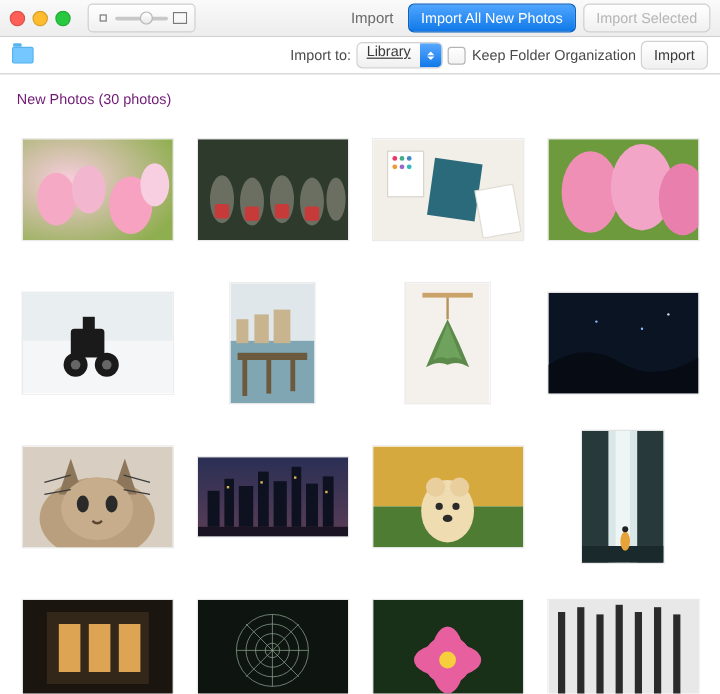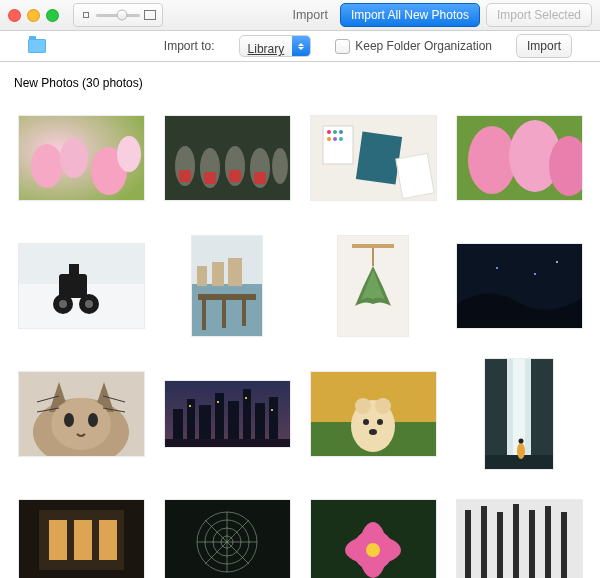--- a/index.html
+++ b/index.html
@@ -74,40 +74,40 @@
     background: linear-gradient(#4fa5ff, var(--mac-blue));
     border-color: #0a63c4;
     color: #fff;
     font-weight: 500;
   }
   
   .optionsbar {
     height: 30px;
     border-bottom: 1px solid var(--mac-border);
     display: flex; align-items: center;
-    padding: 0 28px;
-    gap: 24px;
+    padding: 0 10px;
+    gap: 4px;
     background: #ffffff;
   }
   .folder-icon {
     width: 18px; height: 14px; position: relative;
   }
   .folder-icon::before {
     content: ""; position: absolute; inset: 0;
     background: #75c8ff; border-radius: 2px;
     box-shadow: inset 0 0 0 1px #55b4f0;
   }
   .folder-icon::after {
     content: ""; position: absolute; left: 1px; top: -3px;
     width: 7px; height: 3px; background: #55b4f0; border-radius: 1px 1px 0 0;
   }
   .options-spacer { flex: 1; }
   .options-label { font-size: 12px; color: #4a4a4a; }
   .mac-select {
-    display: inline-flex; align-items: flex-end;
+    display: inline-flex; align-items: flex-start;
     border: 1px solid var(--mac-border);
     border-radius: 5px;
     overflow: hidden;
     height: 20px;
     background: linear-gradient(var(--mac-button-grad-top), var(--mac-button-grad-bot));
     text-decoration: underline;
   }
   .mac-select .sel-text { padding: 0 8px; font-size: 12px; }
   .mac-select .sel-caret {
     width: 18px; height: 100%;
@@ -125,21 +125,21 @@
     width: 13px; height: 13px; border: 1px solid #b5b5b5; border-radius: 3px;
     background: linear-gradient(#fff,#f2f2f2);
   }
   
   .content {
     padding: 14px 14px 0 14px;
     height: calc(578px - 30px - 30px);
     overflow: hidden;
     box-sizing: border-box;
   }
-  .section-header { font-size: 12px; color: #000000; margin-bottom: 18px; }
+  .section-header { font-size: 12px; color: #701a75; margin-bottom: 18px; }
   .grid {
     display: grid;
     grid-template-columns: repeat(4, 1fr);
     column-gap: 12px;
     row-gap: 28px;
     align-items: center;
     justify-items: center;
   }
   .thumb {
     display: flex; align-items: center; justify-content: center;

